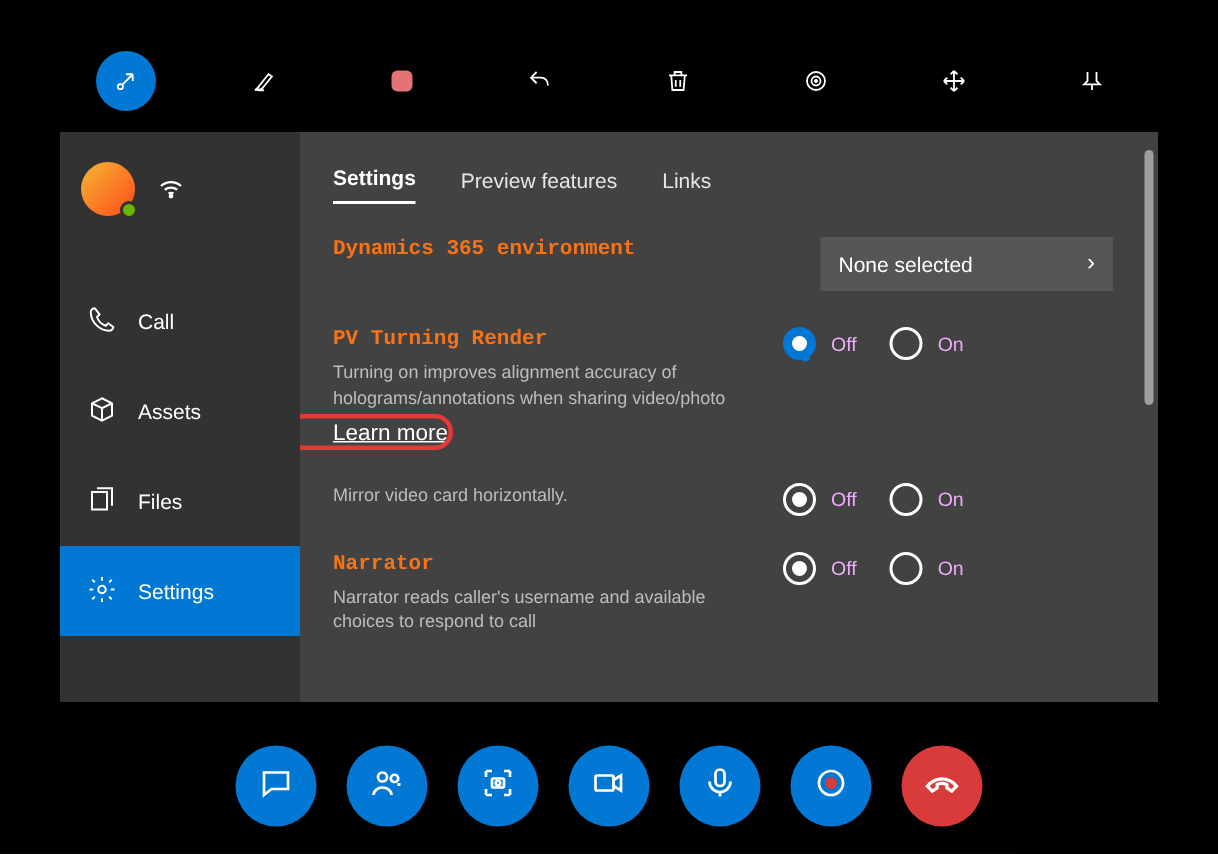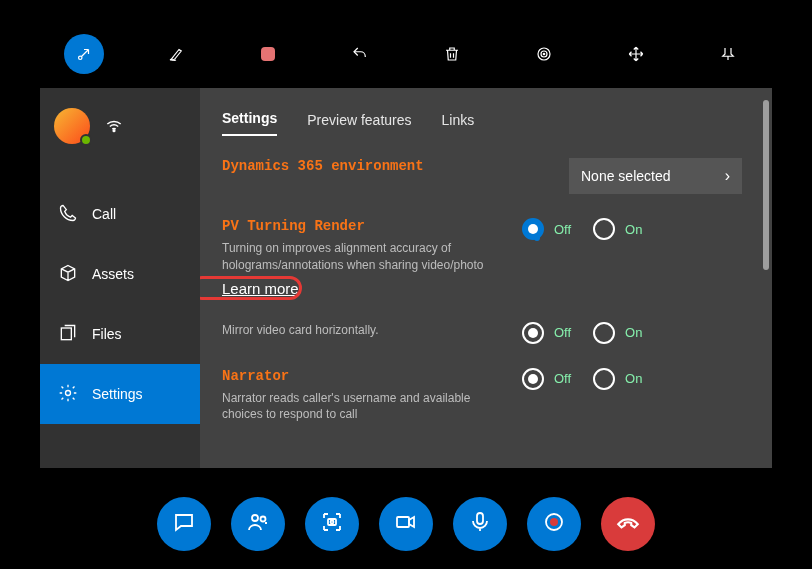--- a/index.html
+++ b/index.html
@@ -29,30 +29,30 @@
   .tab.active { color:#fff; border-bottom:2px solid #fff; font-weight:600; }
 
   .settings-body { margin-top:22px; padding-right:8px; }
   .row { display:flex; align-items:flex-start; margin-bottom:24px; }
   .row .label-col { flex:1; padding-right:16px; }
   .row .ctrl-col { width:220px; display:flex; align-items:center; gap:22px; }
   .row h4 { font-size:14px; font-weight:600; color:#f97316; margin-bottom:6px;font-family:Liberation Mono, monospace; }
   .row p { font-size:12px; color:#bdbdbd; line-height:1.4; }
   .learn-more { font-size:15px; color:#fff; text-decoration:underline; display:inline-block; margin-top:6px; cursor:pointer; }
 
-  .select-box { width:173px; height:36px; background:#555; color:#fff; font-size:14px; display:flex; align-items:center; justify-content:space-between; padding:0 12px; cursor:pointer; }
+  .select-box { width:195px; height:36px; background:#555; color:#fff; font-size:14px; display:flex; align-items:center; justify-content:space-between; padding:0 12px; cursor:pointer; }
   .chev { color:#fff; font-size:16px; }
 
   .radio-opt { display:flex; align-items:center; gap:10px; cursor:pointer; }
   .radio-outer { width:22px; height:22px; border:2px solid #fff; border-radius:50%; display:flex; align-items:center; justify-content:center; }
   .radio-inner { width:10px; height:10px; border-radius:50%; background:#fff; }
   .radio-opt.off-blue .radio-outer { border-color:#0078d4; background:#0078d4; position:relative; }
   .radio-opt.off-blue .radio-inner { background:#fff; }
   .tiny-dot { position:absolute; bottom:-3px; right:2px; width:6px; height:6px; border-radius:50%; background:#0078d4; }
-  .radio-label { font-size:13px; color:#86efac; }
+  .radio-label { font-size:13px; color:#f0abfc; }
 
   .scrollbar-track { position:absolute; right:3px; top:6px; bottom:6px; width:6px; }
   .scrollbar-thumb { position:absolute; right:0; width:6px; top:6px; height:170px; background:#9e9e9e; border-radius:3px; }
 
   .highlight-oval { position:absolute; border:3px solid #e53935; border-radius:12px; pointer-events:none; }
 
   
   .bottom-bar { position:absolute; bottom:18px; left:0; right:0; display:flex; justify-content:center; gap:20px; }
   .action-btn { width:54px; height:54px; border-radius:50%; display:flex; align-items:center; justify-content:center; cursor:pointer; color:#fff; }
   .action-btn.blue { background:#0078d4; }

